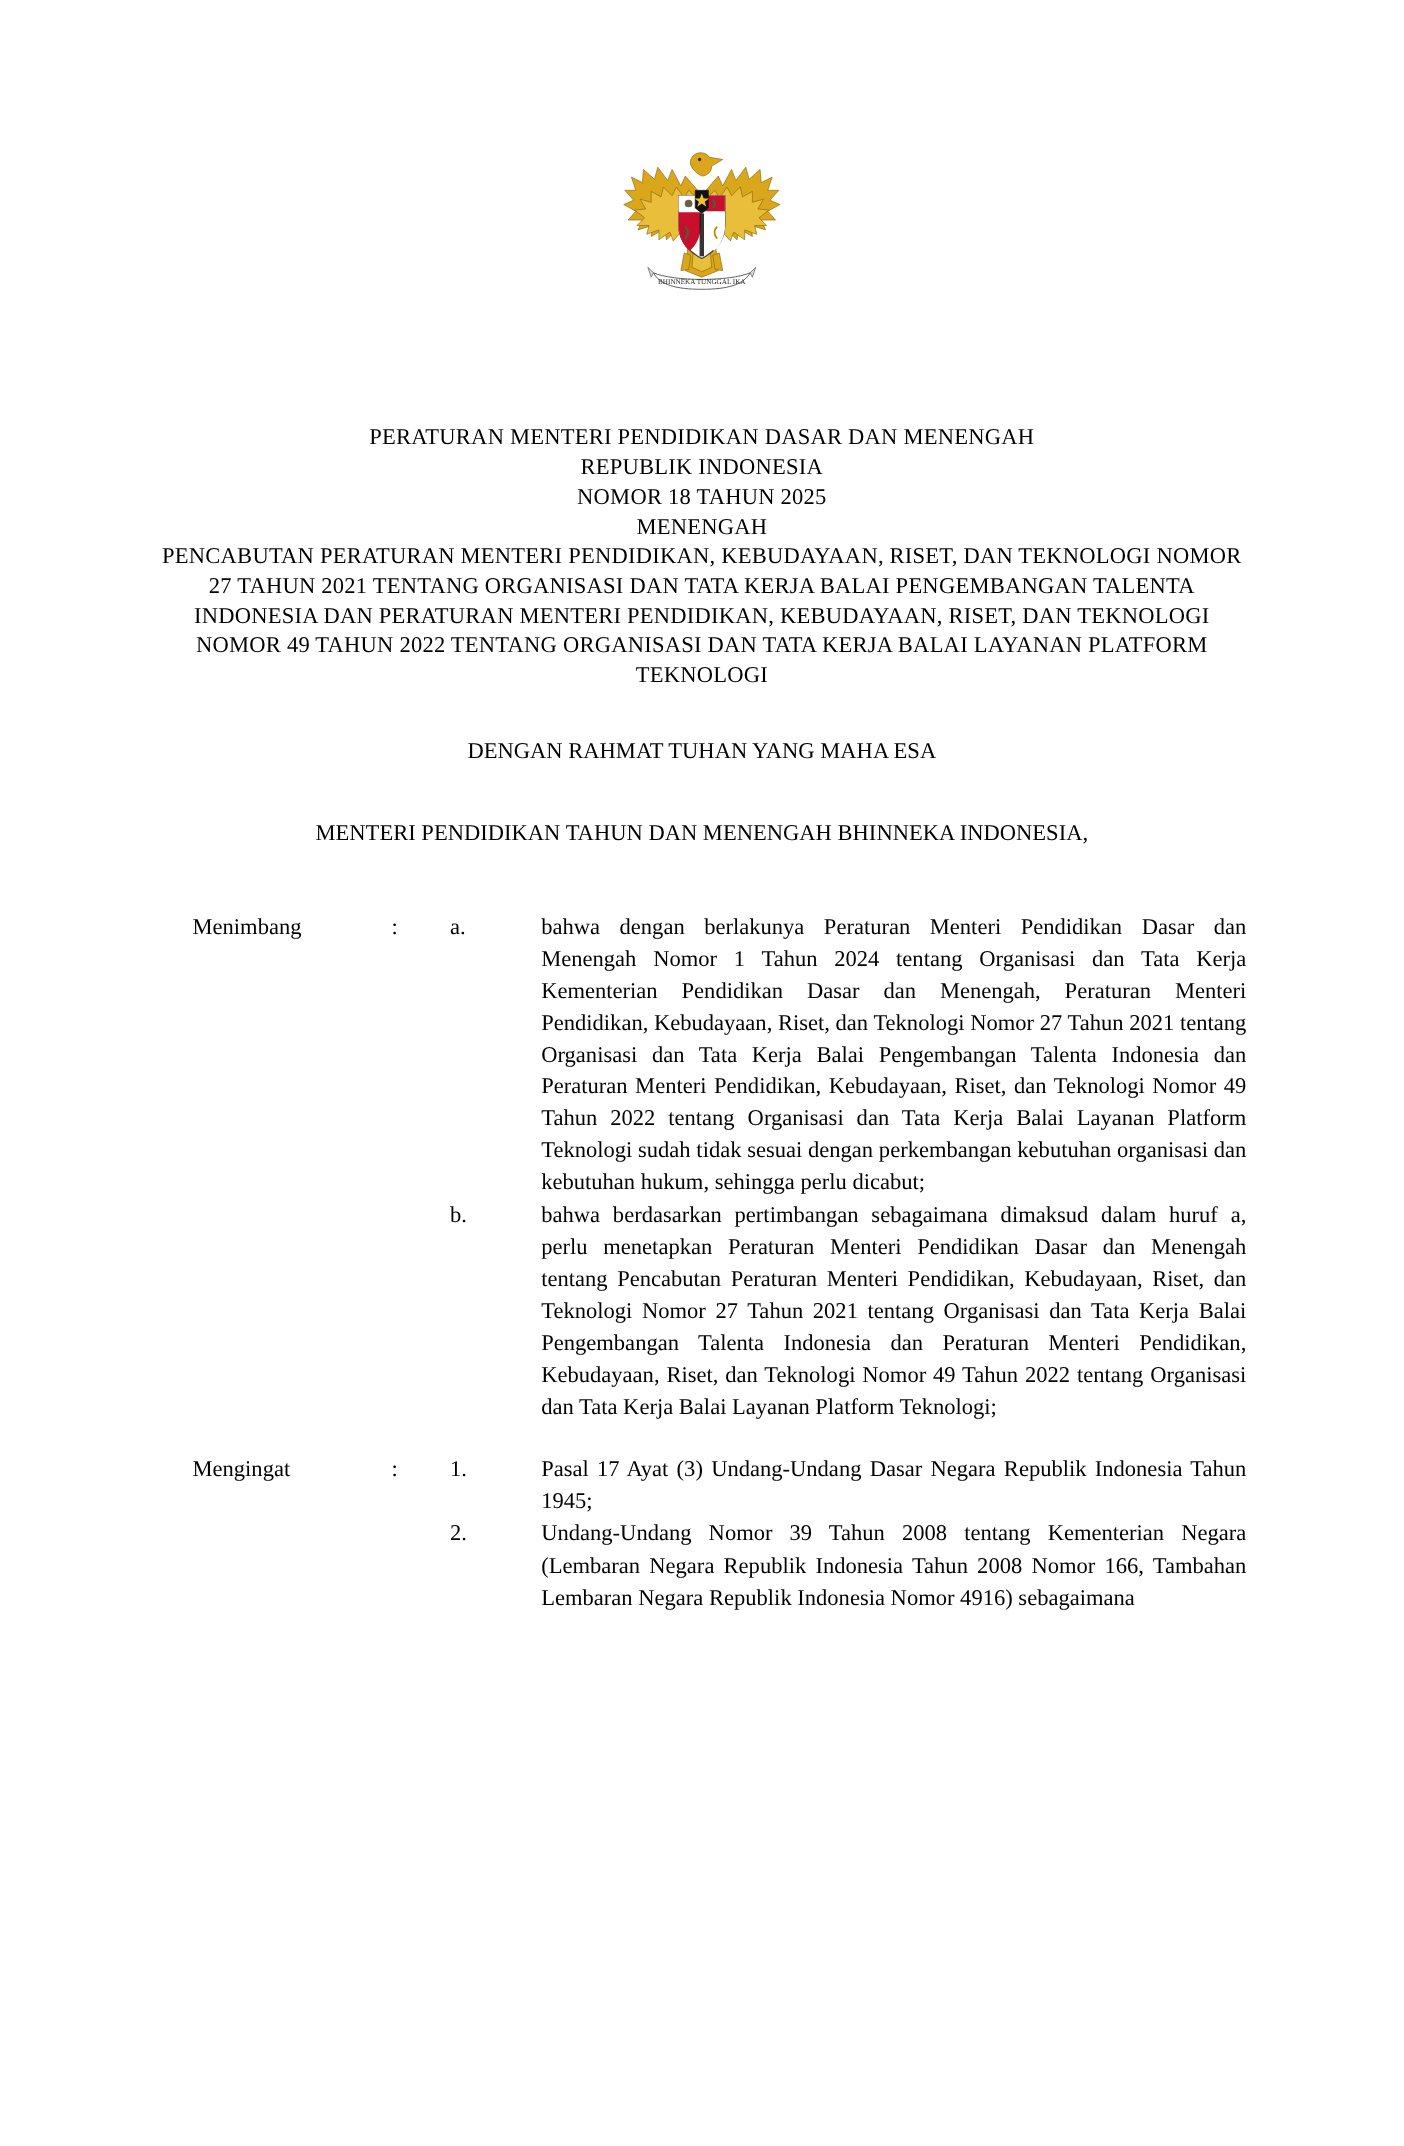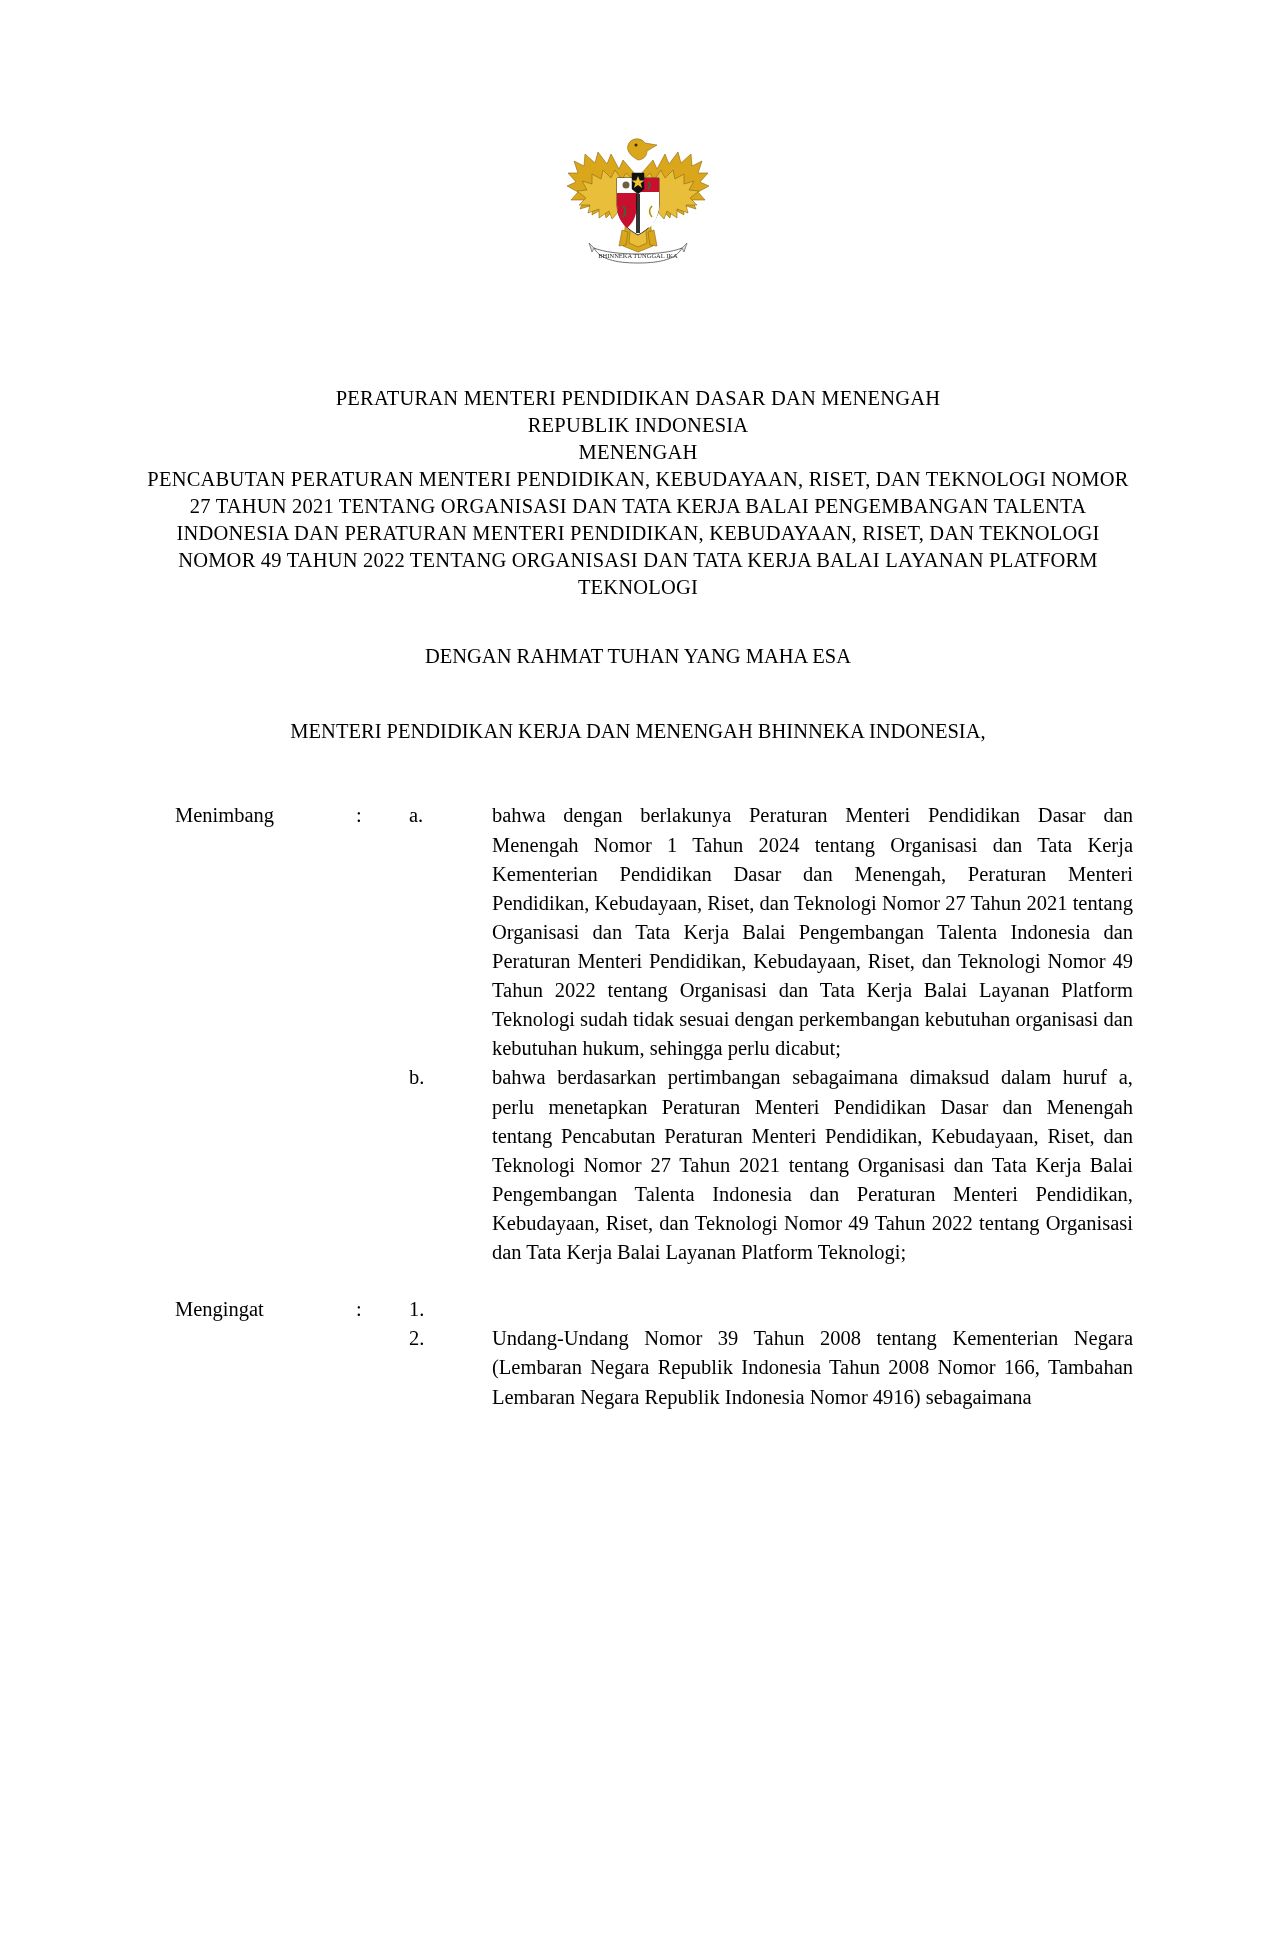--- a/index.html
+++ b/index.html
@@ -161,34 +161,35 @@
           <path d="M118 200 L112 232 L126 230 L130 204 Z"></path>
           <path d="M182 200 L188 232 L174 230 L170 204 Z"></path>
         </g>
       </svg>
     </div>
   </div>
 
   <div class="title-block">
     <span class="ln">PERATURAN MENTERI PENDIDIKAN DASAR DAN MENENGAH</span>
     <span class="ln">REPUBLIK INDONESIA</span>
+    <span class="ln">NOMOR 18 TAHUN 2025</span>
     <span class="ln">MENENGAH</span>
     <span class="ln wrap">PENCABUTAN PERATURAN MENTERI PENDIDIKAN, KEBUDAYAAN, RISET, DAN TEKNOLOGI NOMOR 27 TAHUN 2021 TENTANG ORGANISASI DAN TATA KERJA BALAI PENGEMBANGAN TALENTA INDONESIA DAN PERATURAN MENTERI PENDIDIKAN, KEBUDAYAAN, RISET, DAN TEKNOLOGI NOMOR 49 TAHUN 2022 TENTANG ORGANISASI DAN TATA KERJA BALAI LAYANAN PLATFORM TEKNOLOGI</span>
   </div>
 
   <div class="gap-lg"></div>
 
   <div class="subtitle-block">
     <span class="ln">DENGAN RAHMAT TUHAN YANG MAHA ESA</span>
   </div>
 
   <div class="gap-md"></div>
 
   <div class="subtitle-block">
-    <span class="ln">MENTERI PENDIDIKAN KERJA DAN MENENGAH</span>
+    <span class="ln">MENTERI PENDIDIKAN TAHUN DAN MENENGAH</span>
     <span class="ln">BHINNEKA INDONESIA,</span>
   </div>
 
   <div style="height:44px"></div>
 
   <div class="clauses">
 
     <div class="clause-row">
       <div class="label-col">Menimbang</div>
       <div class="colon-col">:</div>
@@ -210,20 +211,23 @@
   </div>
 
   <div class="row-spacer"></div>
 
   <div class="clauses">
 
     <div class="clause-row">
       <div class="label-col">Mengingat</div>
       <div class="colon-col">:</div>
       <div class="marker-col">1.</div>
+      <div class="text-col">
+        <p>Pasal 17 Ayat (3) Undang-Undang Dasar Negara Republik Indonesia Tahun 1945;</p>
+      </div>
     </div>
 
     <div class="clause-row">
       <div class="label-col"></div>
       <div class="colon-col"></div>
       <div class="marker-col">2.</div>
       <div class="text-col">
         <p>Undang-Undang Nomor 39 Tahun 2008 tentang Kementerian Negara (Lembaran Negara Republik Indonesia Tahun 2008 Nomor 166, Tambahan Lembaran Negara Republik Indonesia Nomor 4916) sebagaimana</p>
       </div>
     </div>

